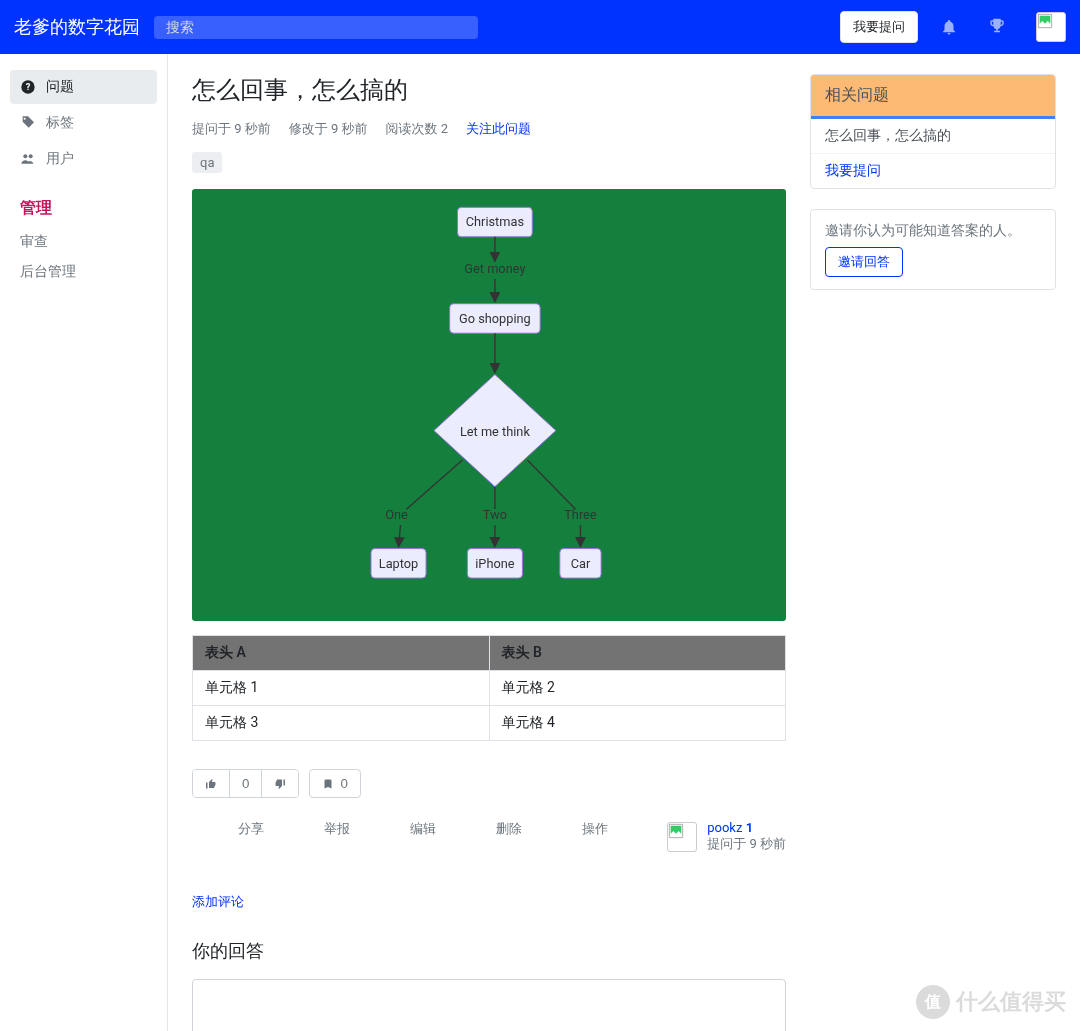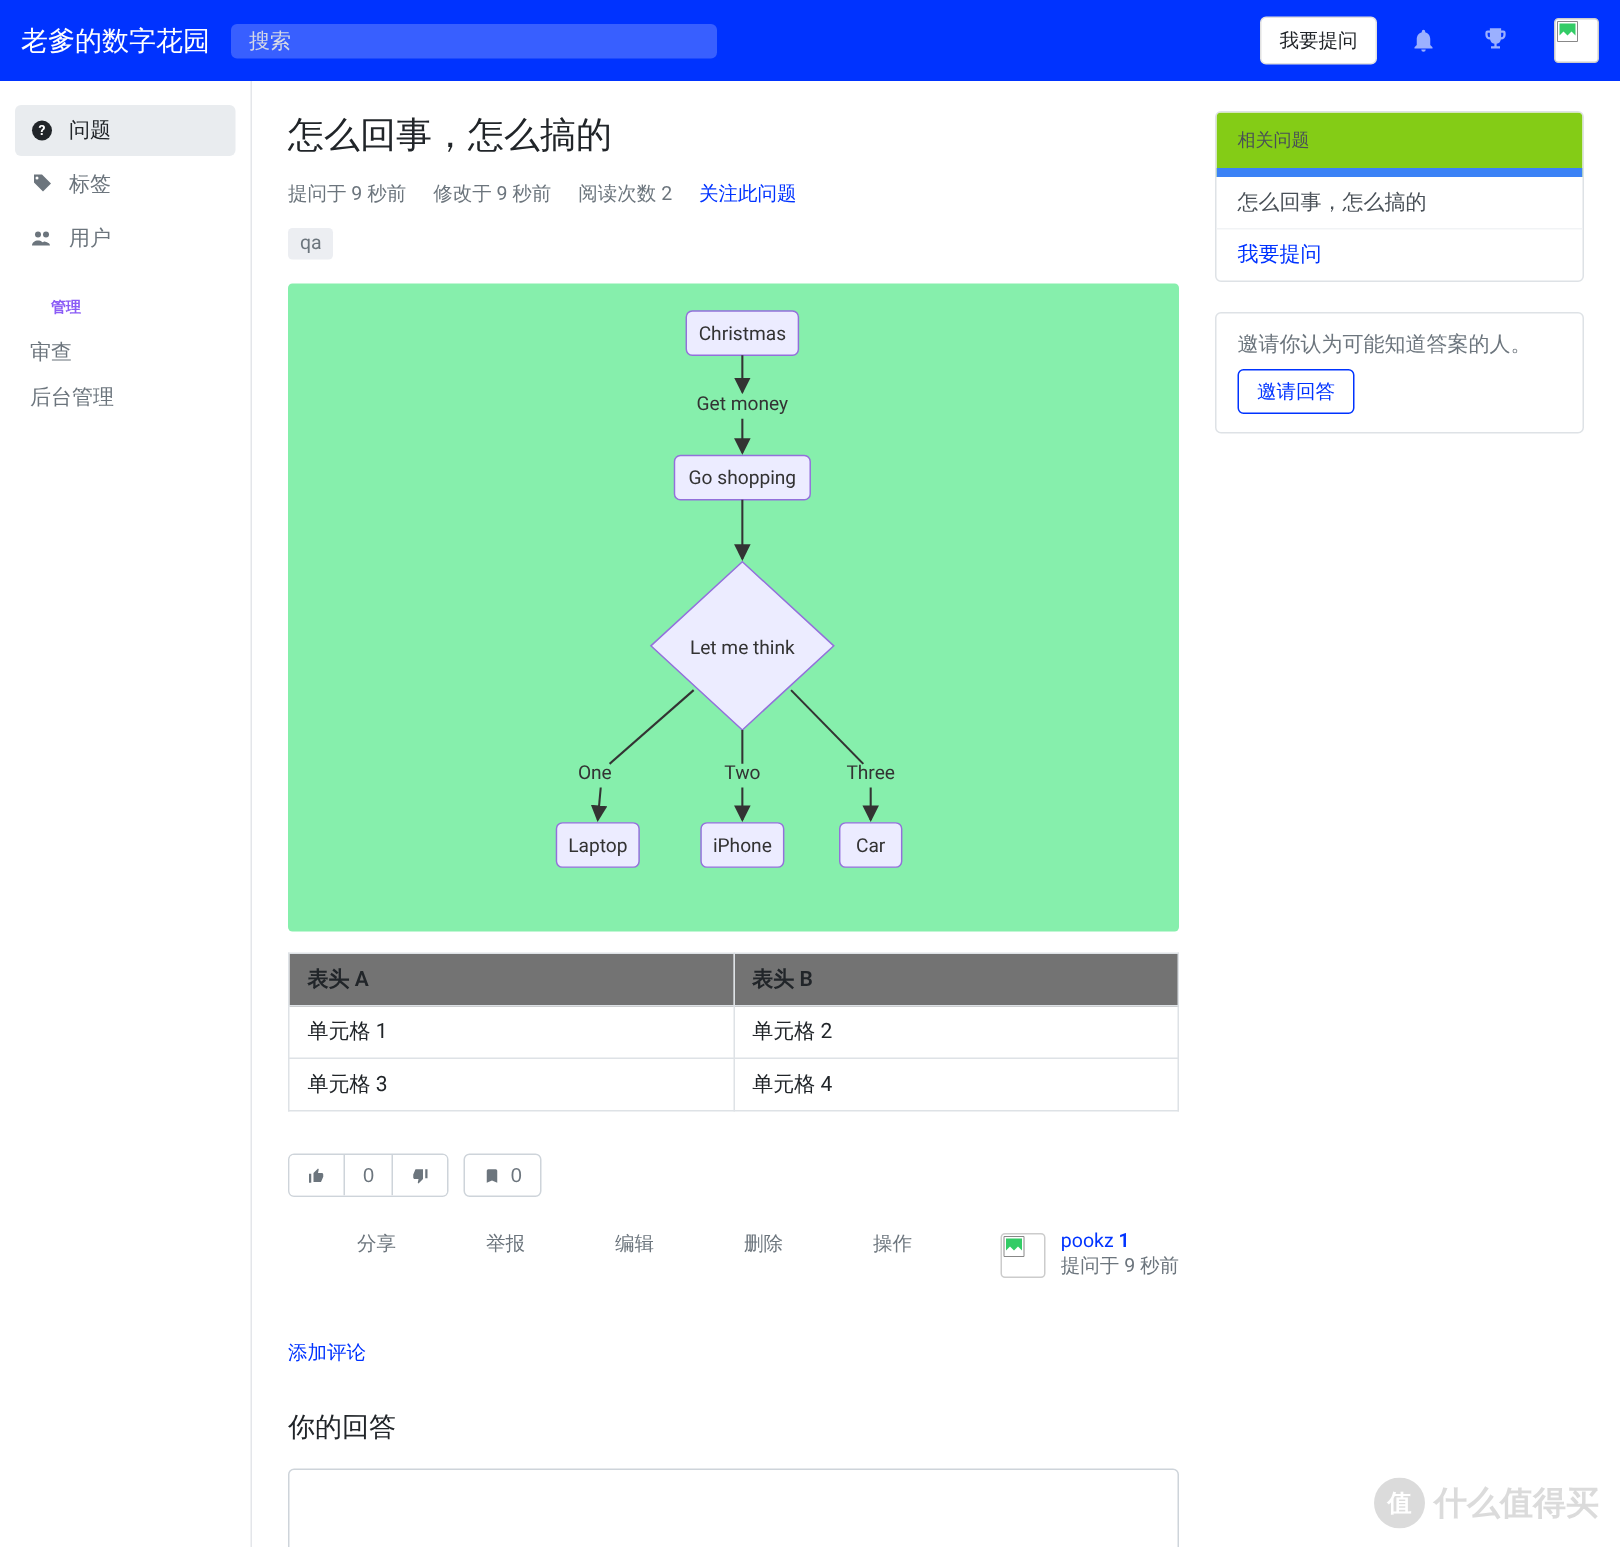--- a/index.html
+++ b/index.html
@@ -11,30 +11,30 @@
 .header-spacer { flex: 1; }
 .ask-btn { background: #fff; border: 1px solid #e1e1e1; border-radius: 4px; padding: 6px 12px; font-size: 13px; cursor: pointer; color: #212529; }
 .hdr-icon { color: #9bb0ff; width: 22px; height: 22px; display: flex; align-items: center; justify-content: center; margin: 0 6px; cursor: pointer; }
 .avatar { width: 30px; height: 30px; border: 1px solid #ccc; border-radius: 3px; display: flex; align-items: flex-start; justify-content: flex-start; background: #fff; margin-left: 8px; cursor: pointer; }
 .avatar svg { width: 16px; height: 16px; }
 .layout { display: flex; }
 .sidebar { width: 168px; border-right: 1px solid #e4e6ea; padding: 16px 10px; min-height: calc(1031px - 54px); }
 .nav-item { display: flex; align-items: center; gap: 10px; padding: 8px 10px; border-radius: 4px; color: #6c757d; cursor: pointer; font-size: 14px; margin-bottom: 2px; }
 .nav-item.active { background: #e9ecef; color: #212529; font-weight: 500; }
 .nav-item .nav-icon { width: 16px; height: 16px; flex: 0 0 16px; }
-.nav-title { color: #8b5cf6; font-size: 10px; font-weight: 600; margin: 22px 24px 8px; }
+.nav-title { color: #be185d; font-size: 16px; font-weight: 600; margin: 22px 10px 8px; }
 .nav-link { padding: 6px 10px; color: #6c757d; cursor: pointer; font-size: 14px; }
 .main { flex: 1; padding: 20px 24px; display: flex; gap: 24px; align-items: flex-start; }
 .content { flex: 1; min-width: 0; }
 .side { flex: 0 0 246px; }
 .q-title { font-size: 24px; font-weight: 500; margin-bottom: 14px; }
 .meta-row { color: #6c757d; font-size: 13px; display: flex; gap: 18px; margin-bottom: 14px; flex-wrap: wrap; }
 .meta-row a { color: #0033ff; text-decoration: none; }
 .tag-chip { display: inline-block; background: #eceef2; color: #6c757d; padding: 3px 8px; border-radius: 3px; font-size: 13px; cursor: pointer; }
-.diagram-box { background: #86efac; border-radius: 3px; margin: 16px 0 0; height: 432px; position: relative; overflow: hidden; text-decoration: underline; }
+.diagram-box { background: #15803d; border-radius: 3px; margin: 16px 0 0; height: 432px; position: relative; overflow: hidden; text-decoration: underline; }
 .diagram-box svg { width: 100%; height: 100%; }
 .node-rect { fill: #ECECFF; stroke: #9370DB; stroke-width: 1; rx: 4; }
 .node-diamond { fill: #ECECFF; stroke: #9370DB; stroke-width: 1; }
 .node-text { font-size: 13px; fill: #333; text-anchor: middle; dominant-baseline: middle; }
 .edge-text { font-size: 13px; fill: #333; text-anchor: middle; }
 .edge { stroke: #333; stroke-width: 1.4; fill: none; }
 .arrowhead { fill: #333; }
 .tbl { width: 100%; border-collapse: collapse; margin-top: 14px; }
 .tbl th, .tbl td { border: 1px solid #dee2e6; padding: 8px 12px; text-align: left; font-size: 14px; }
 .tbl th { font-weight: 600; background: #737373; }
@@ -50,21 +50,21 @@
 .author-avatar { width: 30px; height: 30px; border: 1px solid #ccc; border-radius: 3px; background: #fff; display: flex; }
 .author-avatar svg { width: 16px; height: 16px; }
 .author-info { font-size: 13px; }
 .author-info a { color: #0033ff; text-decoration: none; }
 .author-info .rep { color: #0033ff; font-weight: 600; }
 .author-info .time { color: #6c757d; }
 .add-comment { color: #0033ff; font-size: 13px; margin-top: 40px; cursor: pointer; }
 .answer-title { font-size: 18px; margin-top: 28px; margin-bottom: 16px; font-weight: 500; }
 .answer-box { width: 100%; border: 1px solid #ced4da; border-radius: 4px; min-height: 110px; }
 .card { border: 1px solid #dee2e6; border-radius: 4px; margin-bottom: 20px; overflow: hidden; }
-.card-head { background: #84cc16; border-bottom: 6px solid #3b82f6; padding: 10px 14px; font-size: 12px; color: #495057; }
+.card-head { background: #fdba74; border-bottom: 3px solid #3b82f6; padding: 10px 14px; font-size: 16px; color: #495057; }
 .card-body { padding: 12px 14px; }
 .rel-item { padding: 8px 14px; border-bottom: 1px solid #f1f3f5; font-size: 14px; color: #495057; cursor: pointer; }
 .rel-item.link { color: #0033ff; }
 .rel-item:last-child { border-bottom: none; }
 .invite-btn { border: 1px solid #0033ff; color: #0033ff; background: #fff; padding: 5px 12px; border-radius: 4px; font-size: 13px; cursor: pointer; }
 .watermark { position: fixed; right: 14px; bottom: 12px; opacity: 0.14; display: flex; align-items: center; gap: 6px; color: #000; font-size: 22px; font-weight: 600; pointer-events: none; }
 .watermark .circ { width: 34px; height: 34px; border-radius: 50%; background: #000; color: #fff; display: flex; align-items: center; justify-content: center; font-size: 16px; }
 </style>
 </head>
 <body>

